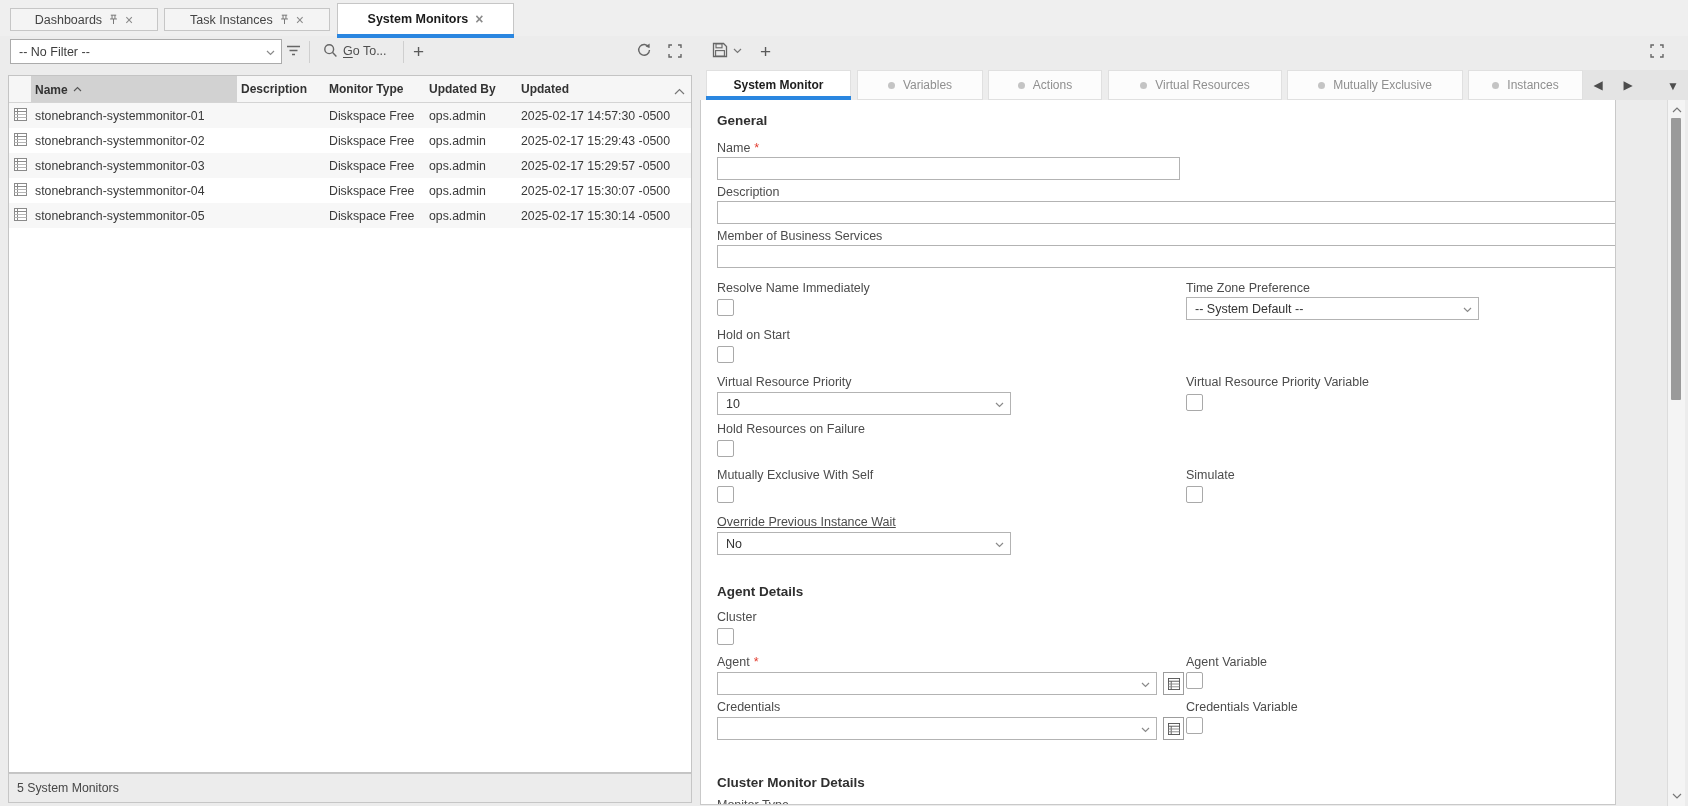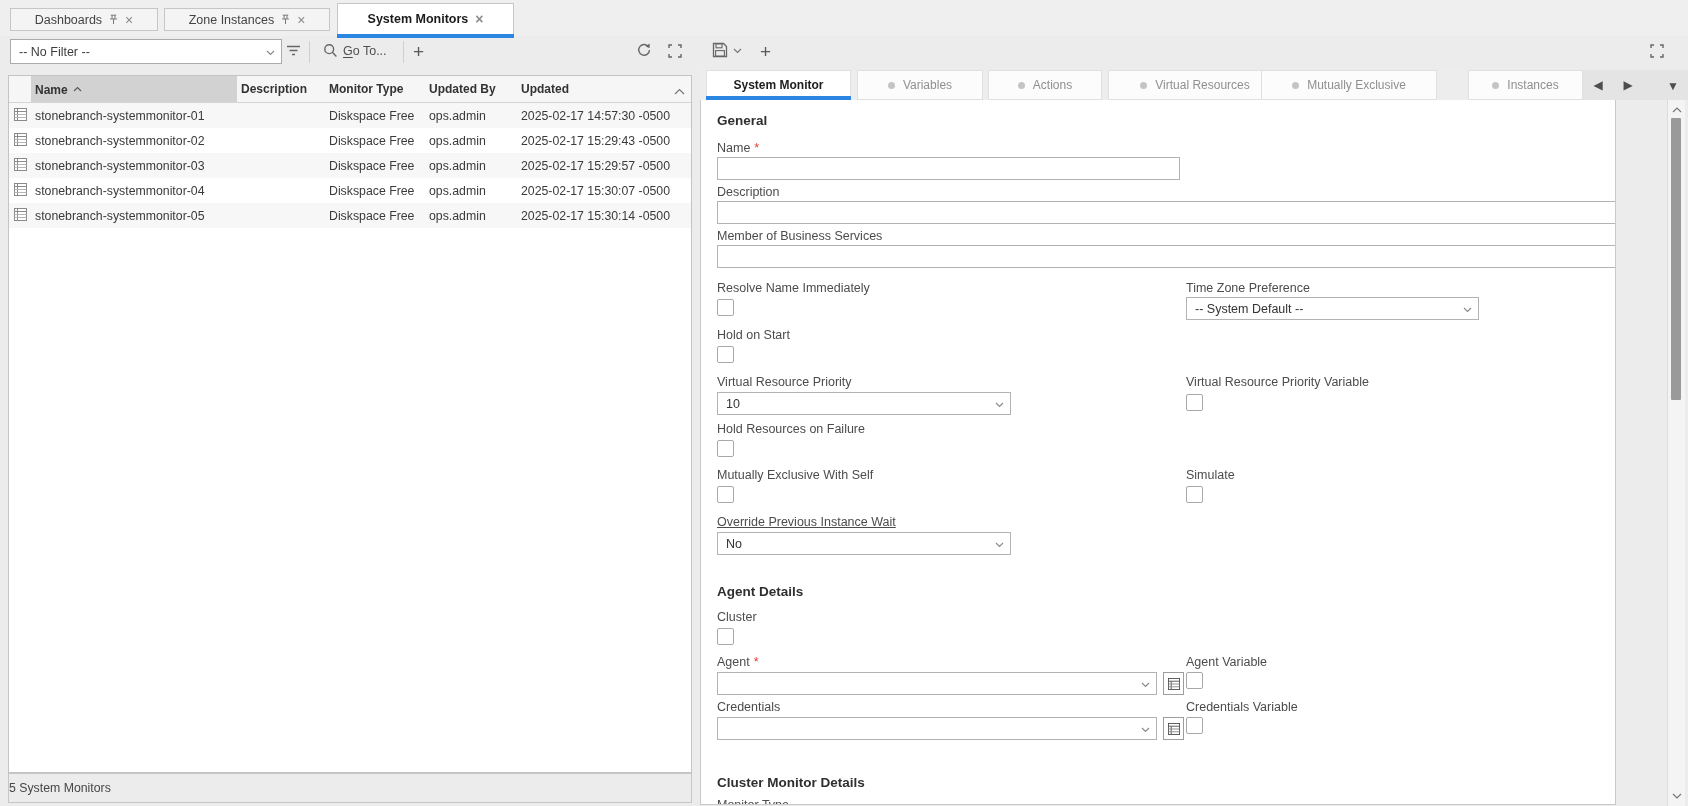--- a/index.html
+++ b/index.html
@@ -39,21 +39,21 @@
   .col-name{width:206px;}
   .col-desc{width:88px;}
   .col-type{width:100px;}
   .col-by{width:92px;}
   .sort-caret{display:inline-block;margin-left:5px;vertical-align:2px;}
   .hdr-collapse{position:absolute;right:6px;top:8px;}
   .row-icon{display:inline-block;vertical-align:middle;}
 
   .status-bar{position:absolute;left:8px;top:773px;width:684px;height:30px;box-sizing:border-box;
               background:#ececec;border:1px solid #c6c6c6;display:flex;align-items:center;
-              padding-left:0;color:#474747;font-size:12.3px;}
+              padding-left:8px;color:#474747;font-size:12.3px;}
 
   
   .detail-tabstrip{position:absolute;left:700px;top:70px;width:988px;height:30px;background:#ededed;}
   .detail-tab{position:absolute;top:0;height:30px;box-sizing:border-box;background:#fcfcfc;border:1px solid #e0e0e0;
               display:flex;align-items:center;justify-content:center;gap:8px;color:#8f8f8f;font-size:12px;cursor:default;}
   .detail-tab .dot{width:7px;height:7px;border-radius:50%;background:#c4c4c4;}
   .detail-tab.active{background:#fff;border-color:#e0e0e0;color:#1d1d1d;font-weight:bold;}
   .detail-tab.active::after{content:"";position:absolute;left:-1px;right:-1px;bottom:-1px;height:4px;background:#2a86e0;}
   .strip-arrows{position:absolute;top:0;height:30px;background:#e4e4e4;display:flex;align-items:center;}
   .strip-arrow{width:30px;text-align:center;color:#4d4d4d;font-size:12px;cursor:default;}
@@ -88,21 +88,21 @@
     <div class="win-tab inactive" style="left:10px;width:148px;">
       <span>Dashboards</span>
       <span class="pin-icon">
           <svg width="9" height="11" viewBox="0 0 10 12">
             <path d="M2 1.2h6M3.4 1.2v4.2M6.6 1.2v4.2M1.2 5.4h7.6M5 5.4V11" stroke="#777" stroke-width="1.1" fill="none"></path>
           </svg>
         </span>
       <span class="tab-close">×</span>
     </div>
     <div class="win-tab inactive" style="left:164px;width:166px;">
-      <span>Zone Instances</span>
+      <span>Task Instances</span>
       <span class="pin-icon">
           <svg width="9" height="11" viewBox="0 0 10 12">
             <path d="M2 1.2h6M3.4 1.2v4.2M6.6 1.2v4.2M1.2 5.4h7.6M5 5.4V11" stroke="#777" stroke-width="1.1" fill="none"></path>
           </svg>
         </span>
       <span class="tab-close">×</span>
     </div>
     <div class="win-tab active" style="left:337px;width:177px;">
       <span>System Monitors</span>
       <span class="tab-close">×</span>
@@ -280,21 +280,21 @@
         <span>Variables</span>
     </div>
     <div class="detail-tab" style="left:288px;width:114px;">
       <span class="dot"></span>
         <span>Actions</span>
     </div>
     <div class="detail-tab" style="left:408px;width:174px;">
       <span class="dot"></span>
         <span>Virtual Resources</span>
     </div>
-    <div class="detail-tab" style="left:561px;width:176px;">
+    <div class="detail-tab" style="left:587px;width:176px;">
       <span class="dot"></span>
         <span>Mutually Exclusive</span>
     </div>
     <div class="detail-tab" style="left:768px;width:115px;">
       <span class="dot"></span>
         <span>Instances</span>
     </div>
     <div class="strip-arrows" style="left:883px;width:105px;">
       <span class="strip-arrow">◀</span>
       <span class="strip-arrow">▶</span>

